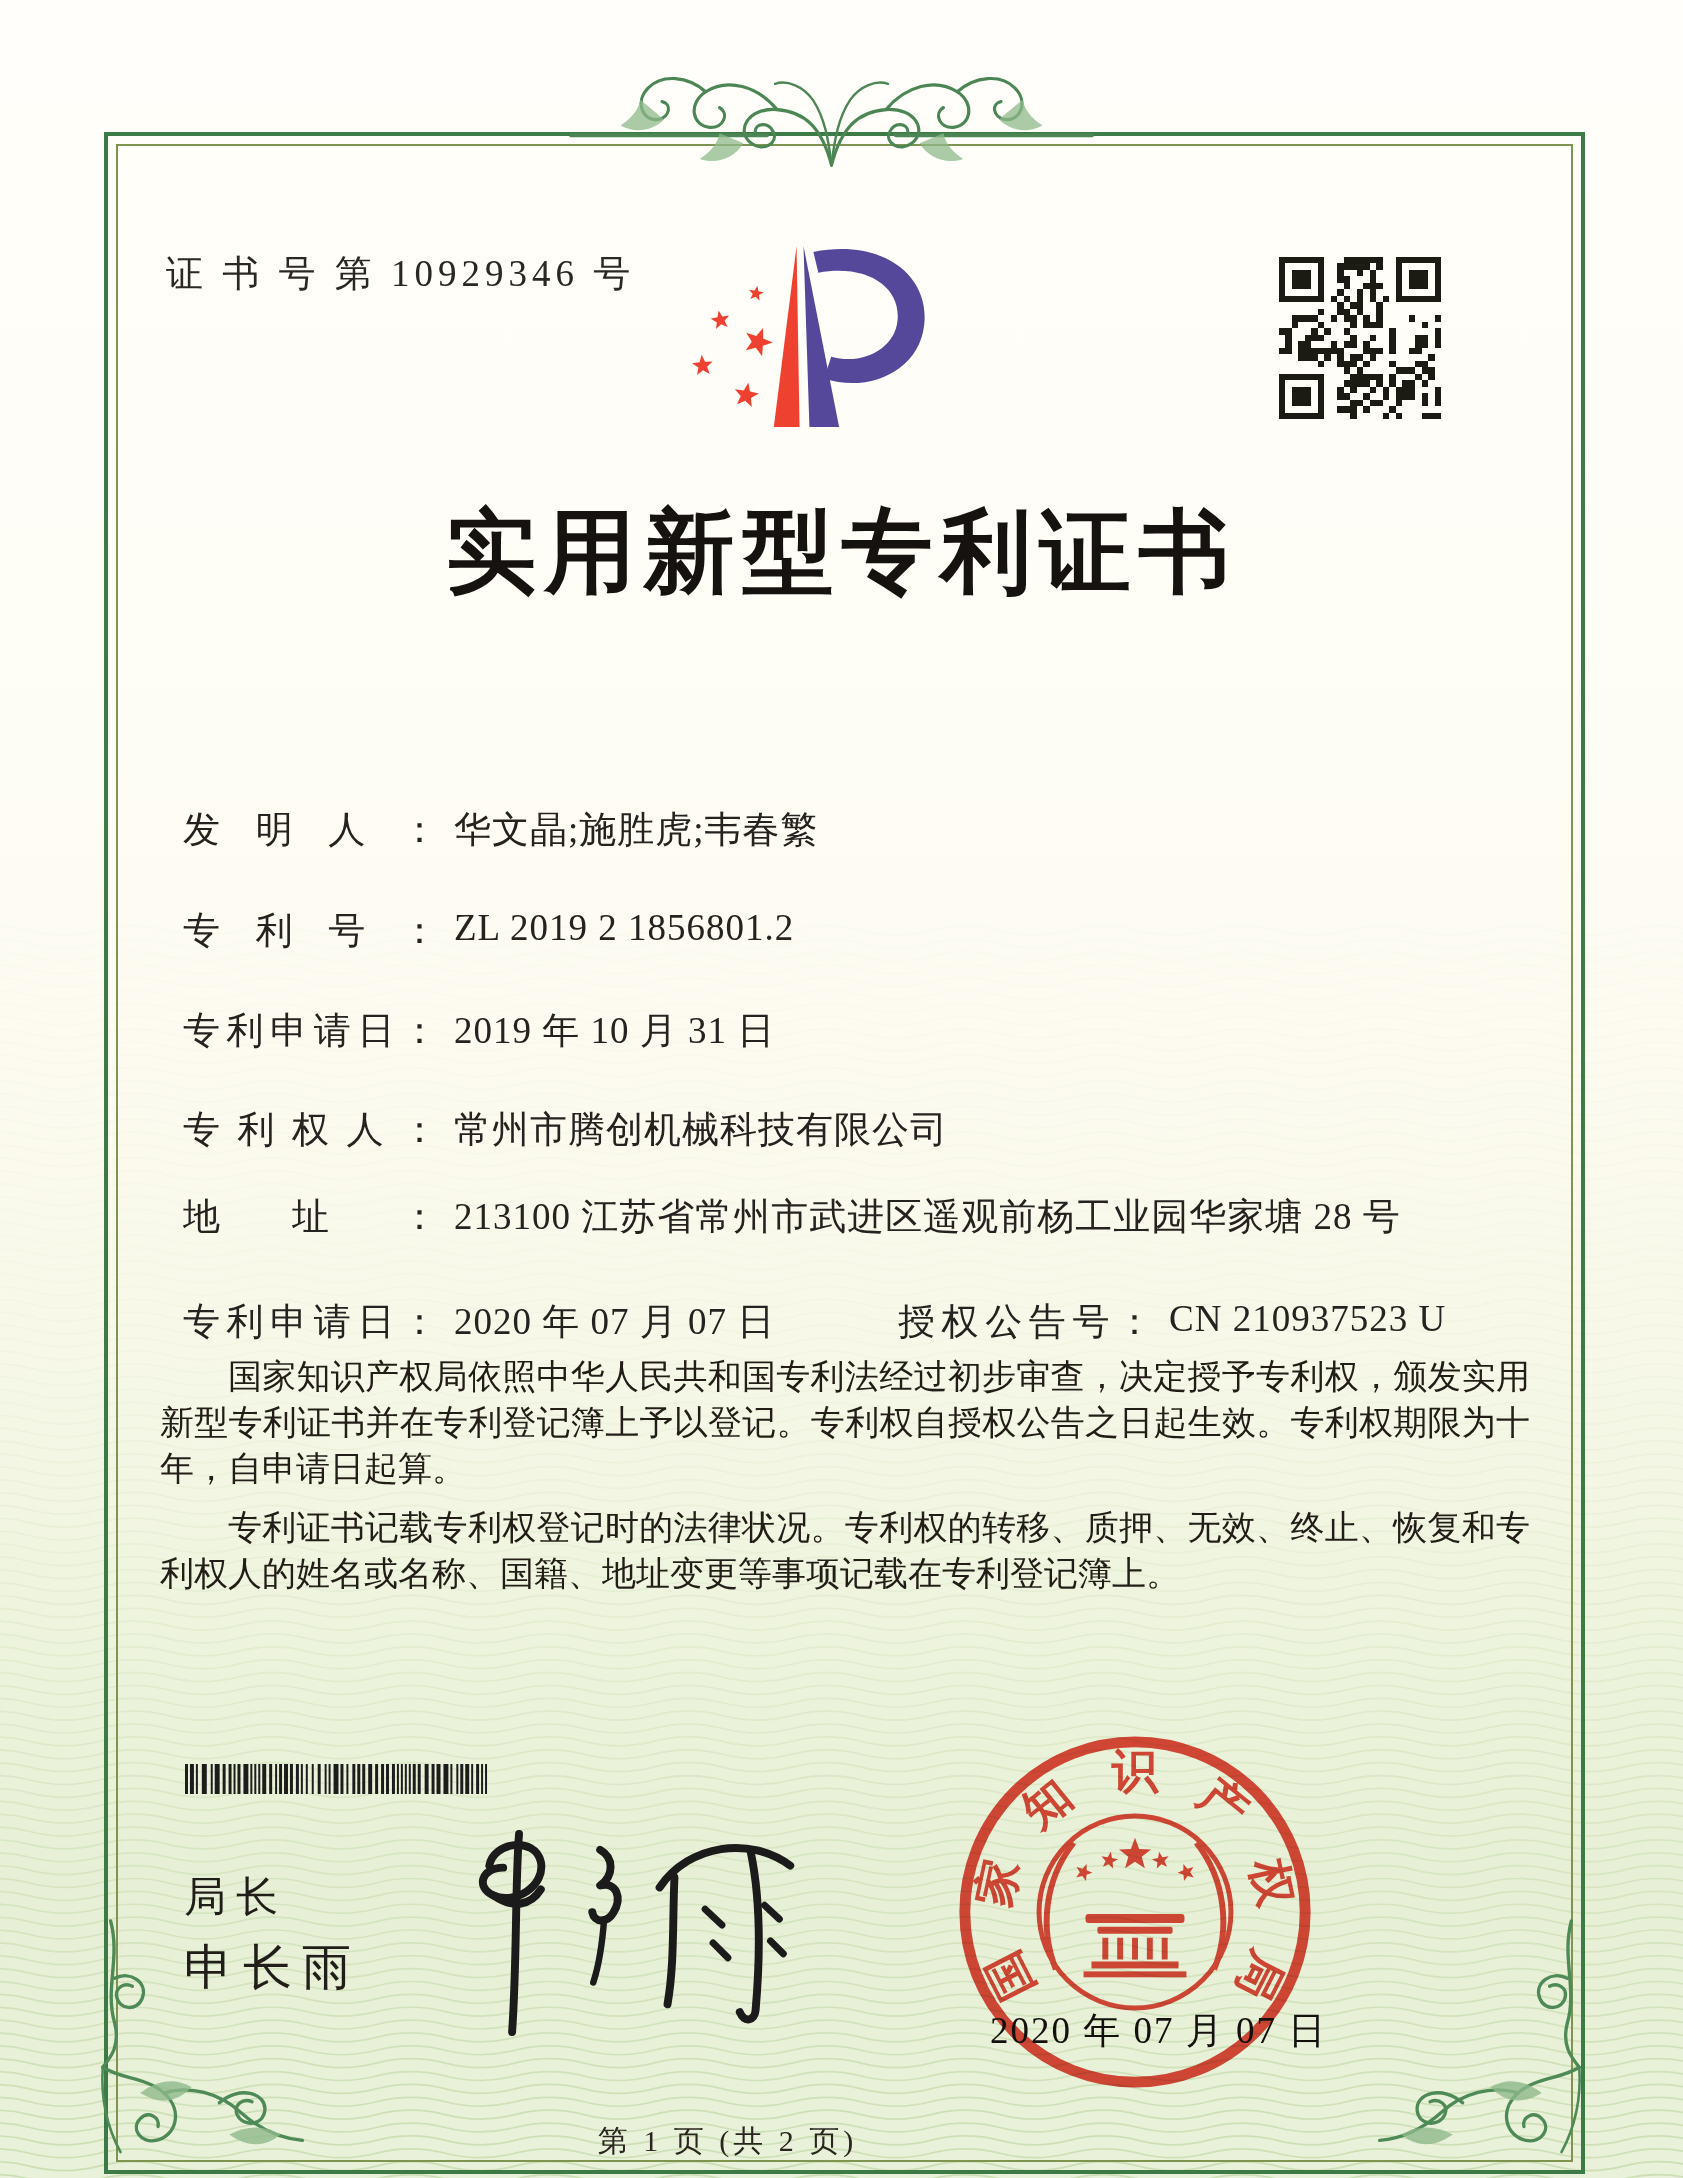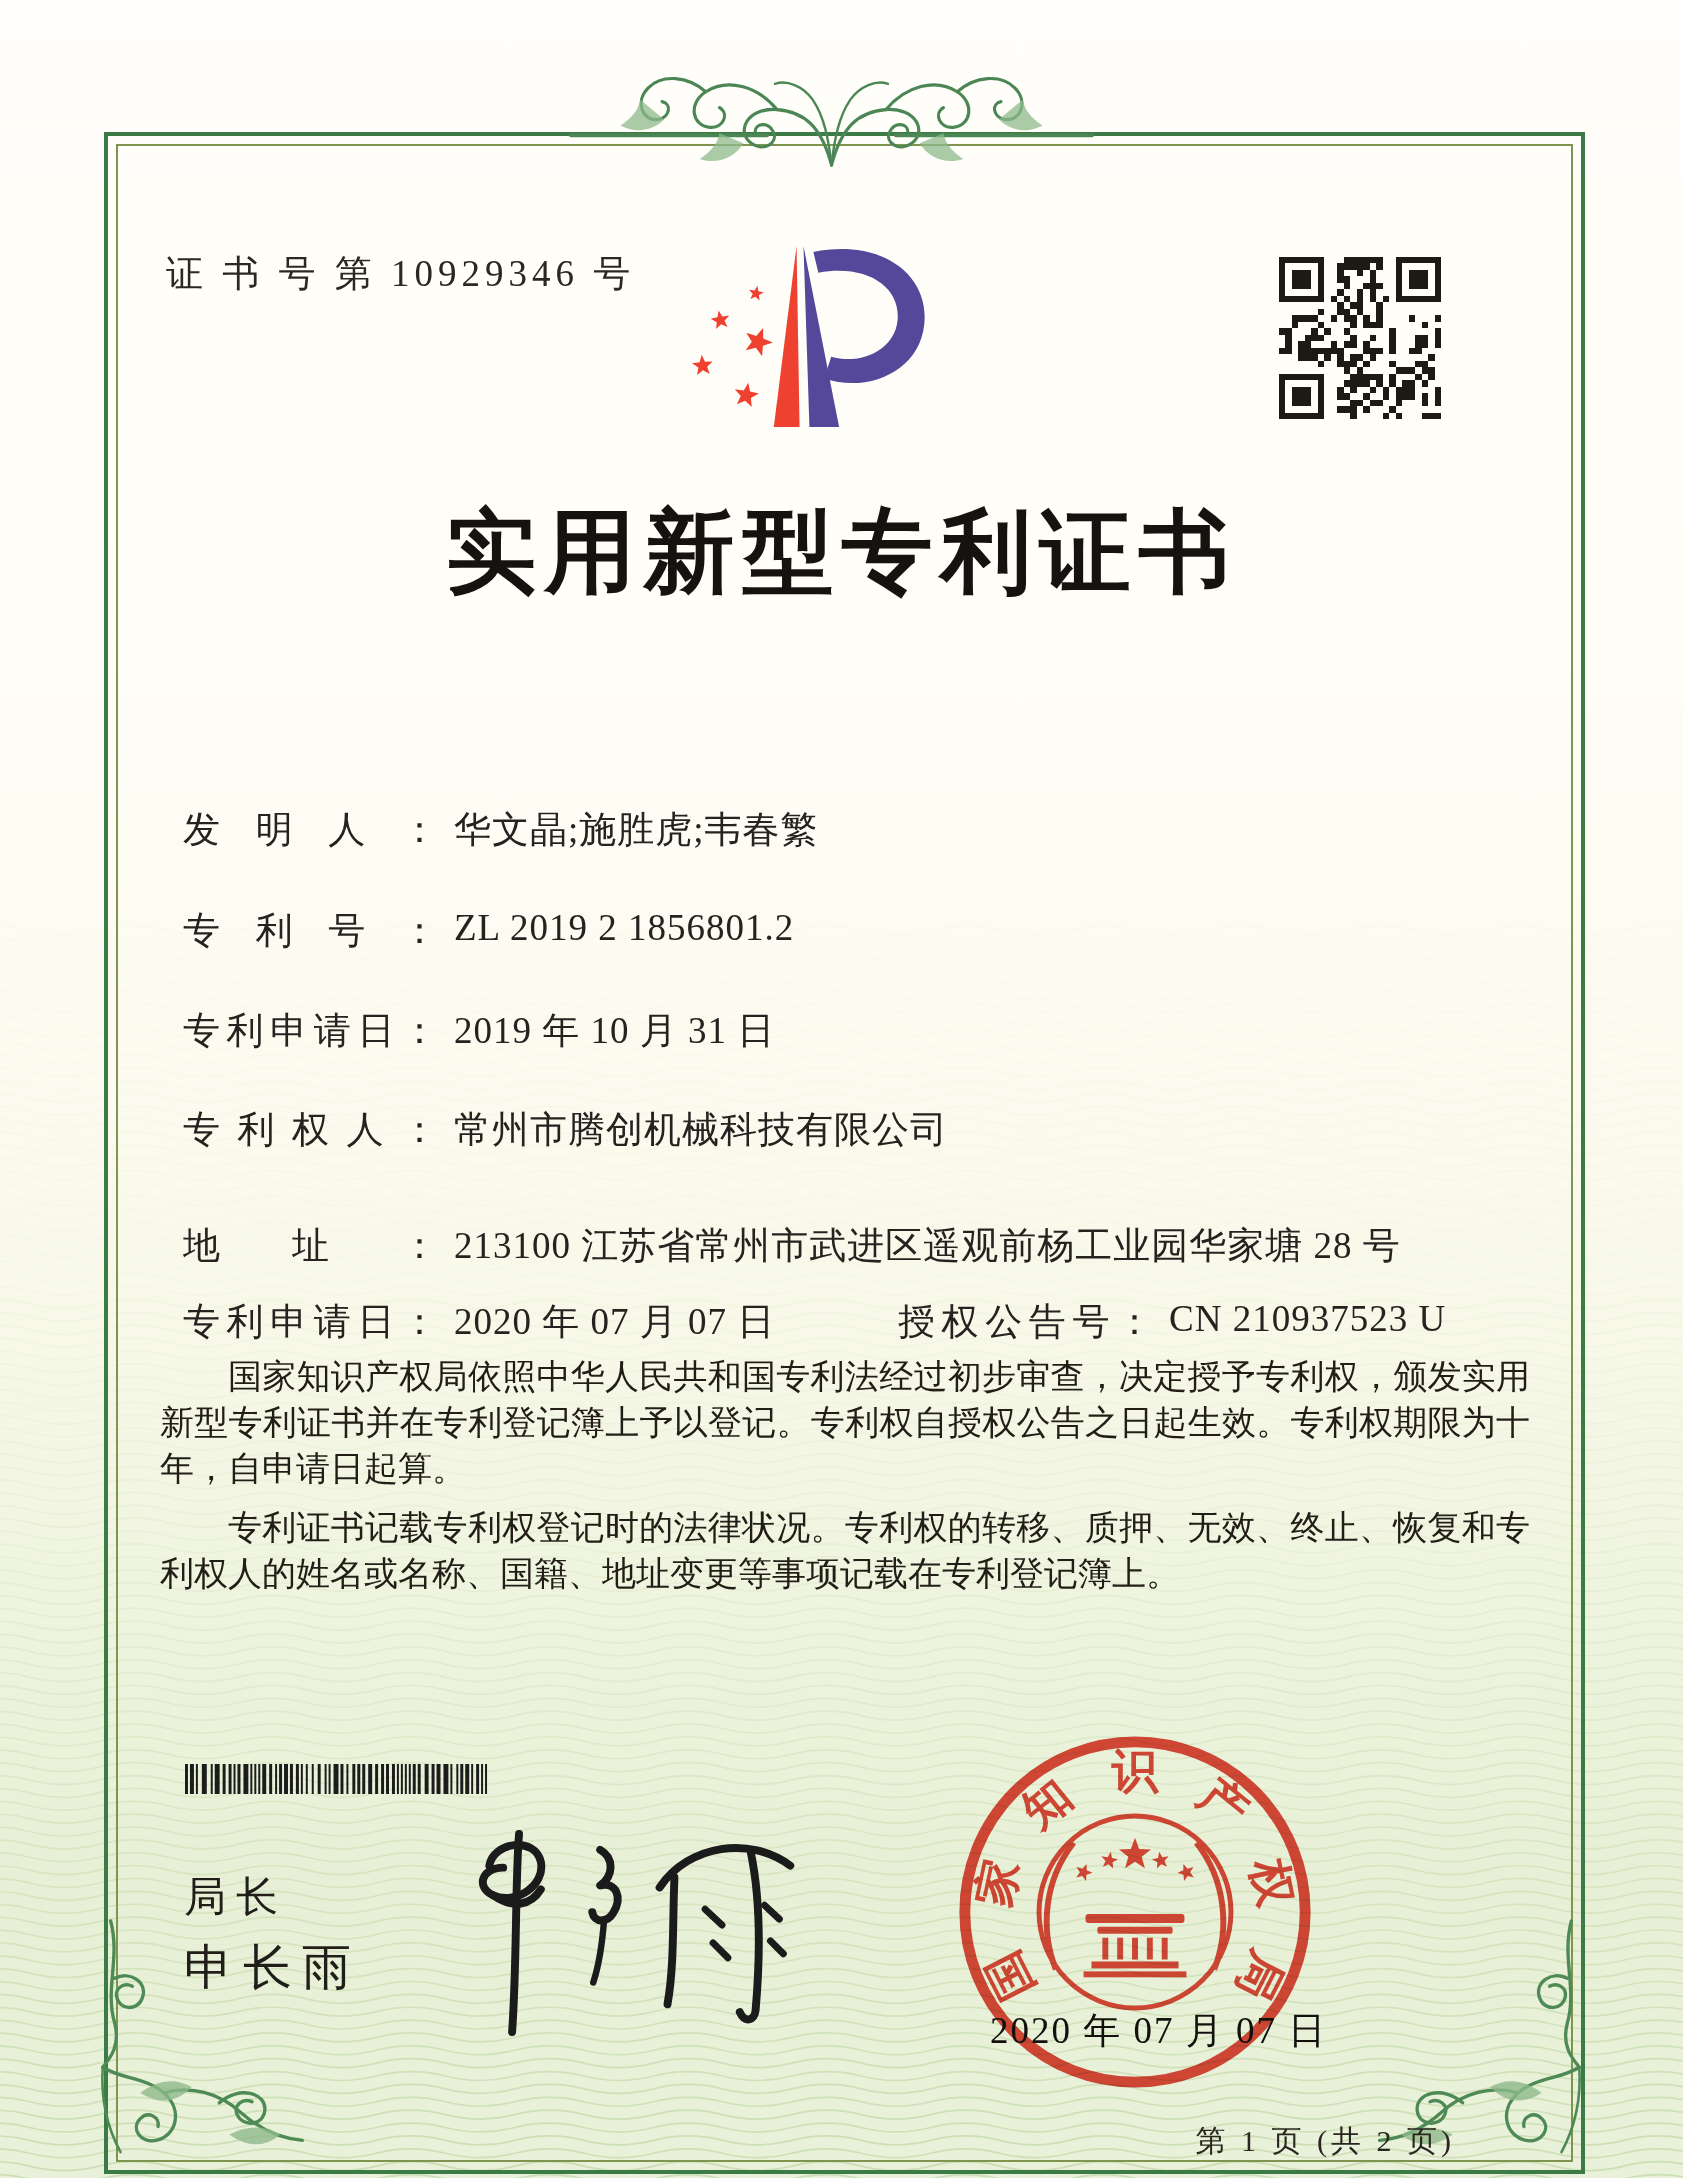--- a/index.html
+++ b/index.html
@@ -30,21 +30,21 @@
   #paras{left:160px;top:1354px;width:1370px;font-size:34px;line-height:46px;
     text-align:justify;color:#221d16;}
   #paras p{margin:0;text-indent:2em;}
   #paras p + p{margin-top:13px;}
   #barcode{left:185px;top:1764px;width:305px;height:30px;}
   #director-title{left:184px;top:1869px;font-size:42px;letter-spacing:10px;color:#211d19;}
   #director-name{left:184px;top:1935px;font-size:49px;letter-spacing:10px;color:#211d19;}
   #signature{left:424px;top:1814px;width:391px;height:233px;z-index:6;}
   #seal{left:948px;top:1725px;width:374px;height:374px;z-index:6;mix-blend-mode:multiply;opacity:.92;}
   #seal-date{left:990px;top:2006px;font-size:37px;letter-spacing:2px;color:#13100d;z-index:7;}
-  #footer{left:0;top:2121px;width:1455px;text-align:right;font-size:30px;letter-spacing:4px;color:#2a261f;}
+  #footer{left:0;top:2121px;width:1455px;text-align:center;font-size:30px;letter-spacing:4px;color:#2a261f;}
 </style>
 </head>
 <body>
 
 <div id="page">
 
   <svg id="waves" width="1683" height="2178" viewBox="0 0 1700 2200">
       <path d="M-40 940 q 35 -9 70 0 t 70 0 t 70 0 t 70 0 t 70 0 t 70 0 t 70 0 t 70 0 t 70 0 t 70 0 t 70 0 t 70 0 t 70 0 t 70 0 t 70 0 t 70 0 t 70 0 t 70 0 t 70 0 t 70 0 t 70 0 t 70 0 t 70 0 t 70 0 t 70 0 t 70 0 t 70 0" fill="none" stroke="#b5d096" stroke-width="1.7" opacity="0.050"></path>
       <path d="M-40 953 q 35 -9 70 0 t 70 0 t 70 0 t 70 0 t 70 0 t 70 0 t 70 0 t 70 0 t 70 0 t 70 0 t 70 0 t 70 0 t 70 0 t 70 0 t 70 0 t 70 0 t 70 0 t 70 0 t 70 0 t 70 0 t 70 0 t 70 0 t 70 0 t 70 0 t 70 0 t 70 0 t 70 0" fill="none" stroke="#b5d096" stroke-width="1.7" opacity="0.050"></path>
       <path d="M-40 966 q 35 -9 70 0 t 70 0 t 70 0 t 70 0 t 70 0 t 70 0 t 70 0 t 70 0 t 70 0 t 70 0 t 70 0 t 70 0 t 70 0 t 70 0 t 70 0 t 70 0 t 70 0 t 70 0 t 70 0 t 70 0 t 70 0 t 70 0 t 70 0 t 70 0 t 70 0 t 70 0 t 70 0" fill="none" stroke="#b5d096" stroke-width="1.7" opacity="0.050"></path>
@@ -489,21 +489,21 @@
   </div>
   <div class="frow content" style="top:906px">
     <span class="flabel">专利号：</span><span class="fvalue">ZL 2019 2 1856801.2</span>
   </div>
   <div class="frow content" style="top:1006px">
     <span class="flabel">专利申请日：</span><span class="fvalue">2019 年 10 月 31 日</span>
   </div>
   <div class="frow content" style="top:1105px">
     <span class="flabel">专利权人：</span><span class="fvalue">常州市腾创机械科技有限公司</span>
   </div>
-  <div class="frow content" style="top:1221px">
+  <div class="frow content" style="top:1192px">
     <span class="flabel">地址：</span><span class="fvalue">213100 江苏省常州市武进区遥观前杨工业园华家塘 28 号</span>
   </div>
   <div class="frow content" style="top:1297px;width:1346px">
     <span class="flabel">专利申请日：</span><span class="fvalue">2020 年 07 月 07 日</span>
     <span class="pair2">
       <span class="flabel">授权公告号：</span><span class="fvalue">CN 210937523 U</span>
     </span>
   </div>
 
   <div id="paras" class="content">

